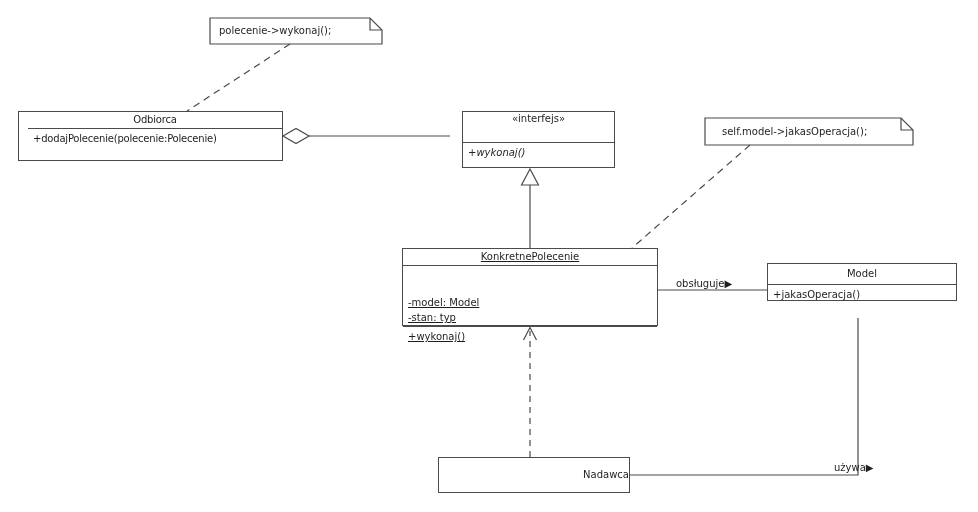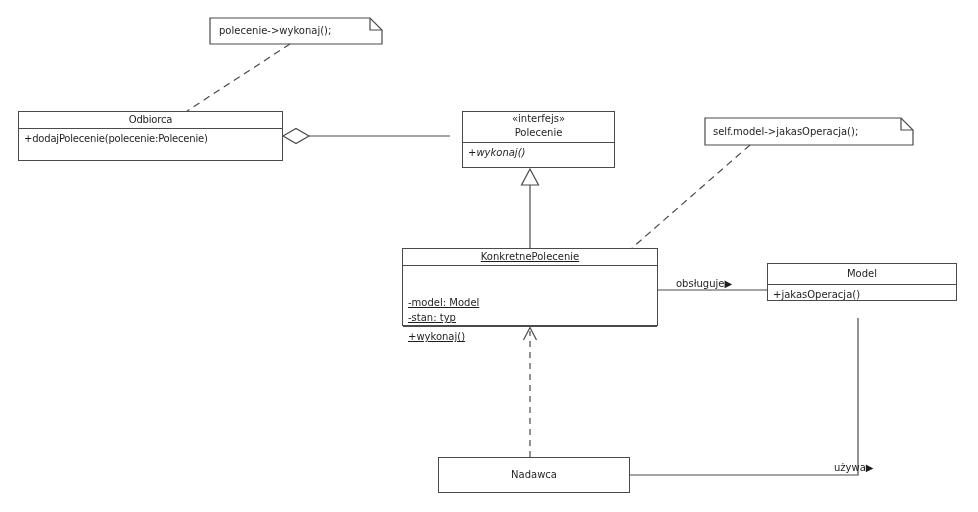--- a/index.html
+++ b/index.html
@@ -24,50 +24,50 @@
     background: #ffffff;
     border: 1px solid #4a4a4a;
     box-sizing: border-box;
   }
   .cls-title {
     text-align: center;
     border-bottom: 1px solid #4a4a4a;
     white-space: nowrap;
     overflow: hidden;
   }
-  .cls-title.no-sep { border-bottom: none; }
+  .cls-title.no-sep { border-bottom: none; text-align: right; }
   .cls-comp {
     box-sizing: border-box;
     padding: 2px 0 0 5px;
     white-space: nowrap;
     overflow: hidden;
   }
   .cls-comp.sep { border-bottom: 1px solid #4a4a4a; }
   .cls-line { line-height: 15px; white-space: nowrap; }
   .italic { font-style: italic; }
-  #cls-odbiorca   { left: 18px;  top: 111px; width: 265px; height: 50px; letter-spacing: -0.2px; }
+  #cls-odbiorca   { left: 18px;  top: 111px; width: 265px; height: 50px; letter-spacing: -0.2px; padding-left: 9px; }
   #cls-odbiorca .cls-title { line-height: 15px; height: 16px; }
   #cls-polecenie  { left: 462px; top: 111px; width: 153px; height: 57px; }
   #cls-polecenie .cls-title { height: 30px; }
   #cls-polecenie .cls-title .cls-line { line-height: 14px; }
   #cls-konkretne  { left: 402px; top: 248px; width: 256px; height: 78px; text-decoration: underline; }
   #cls-konkretne .cls-title { line-height: 15px; height: 16px; }
   #cls-konkretne .attrs { height: 34px; margin-top: 27px; }
   #cls-model      { left: 767px; top: 263px; width: 190px; height: 38px; }
   #cls-model .cls-title { line-height: 19px; height: 20px; }
   #cls-nadawca    { left: 438px; top: 457px; width: 192px; height: 36px; }
   #cls-nadawca .cls-title { line-height: 33px; height: 34px; }
   
   .note-text {
     position: absolute;
     white-space: nowrap;
     overflow: hidden;
   }
   #note1-text { left: 211px; top: 18px; width: 158px; height: 26px; line-height: 26px; padding-left: 8px; }
-  #note2-text { left: 706px; top: 118px; width: 194px; height: 27px; line-height: 27px; padding-left: 7px; }
+  #note2-text { left: 706px; top: 118px; width: 194px; height: 27px; line-height: 27px; padding-left: 16px; }
   
   .edge-label {
     position: absolute;
     white-space: nowrap;
     line-height: 14px;
   }
   #label-obsluguje { left: 676px; top: 277px; }
   #label-uzywa     { left: 834px; top: 461px; text-align: center; }
 </style>
 </head>
@@ -116,21 +116,20 @@
   <div class="cls" id="cls-odbiorca">
     <div class="cls-title">Odbiorca</div>
     <div class="cls-comp">
       <div class="cls-line">+dodajPolecenie(polecenie:Polecenie)</div>
     </div>
   </div>
 
   <div class="cls" id="cls-polecenie">
     <div class="cls-title">
       <div class="cls-line">«interfejs»</div>
-      <div class="cls-line">Polecenie</div>
     </div>
     <div class="cls-comp">
       <div class="cls-line italic">+wykonaj()</div>
     </div>
   </div>
 
   <div class="cls" id="cls-konkretne">
     <div class="cls-title">KonkretnePolecenie</div>
     <div class="cls-comp attrs sep">
       <div class="cls-line">-model: Model</div>

